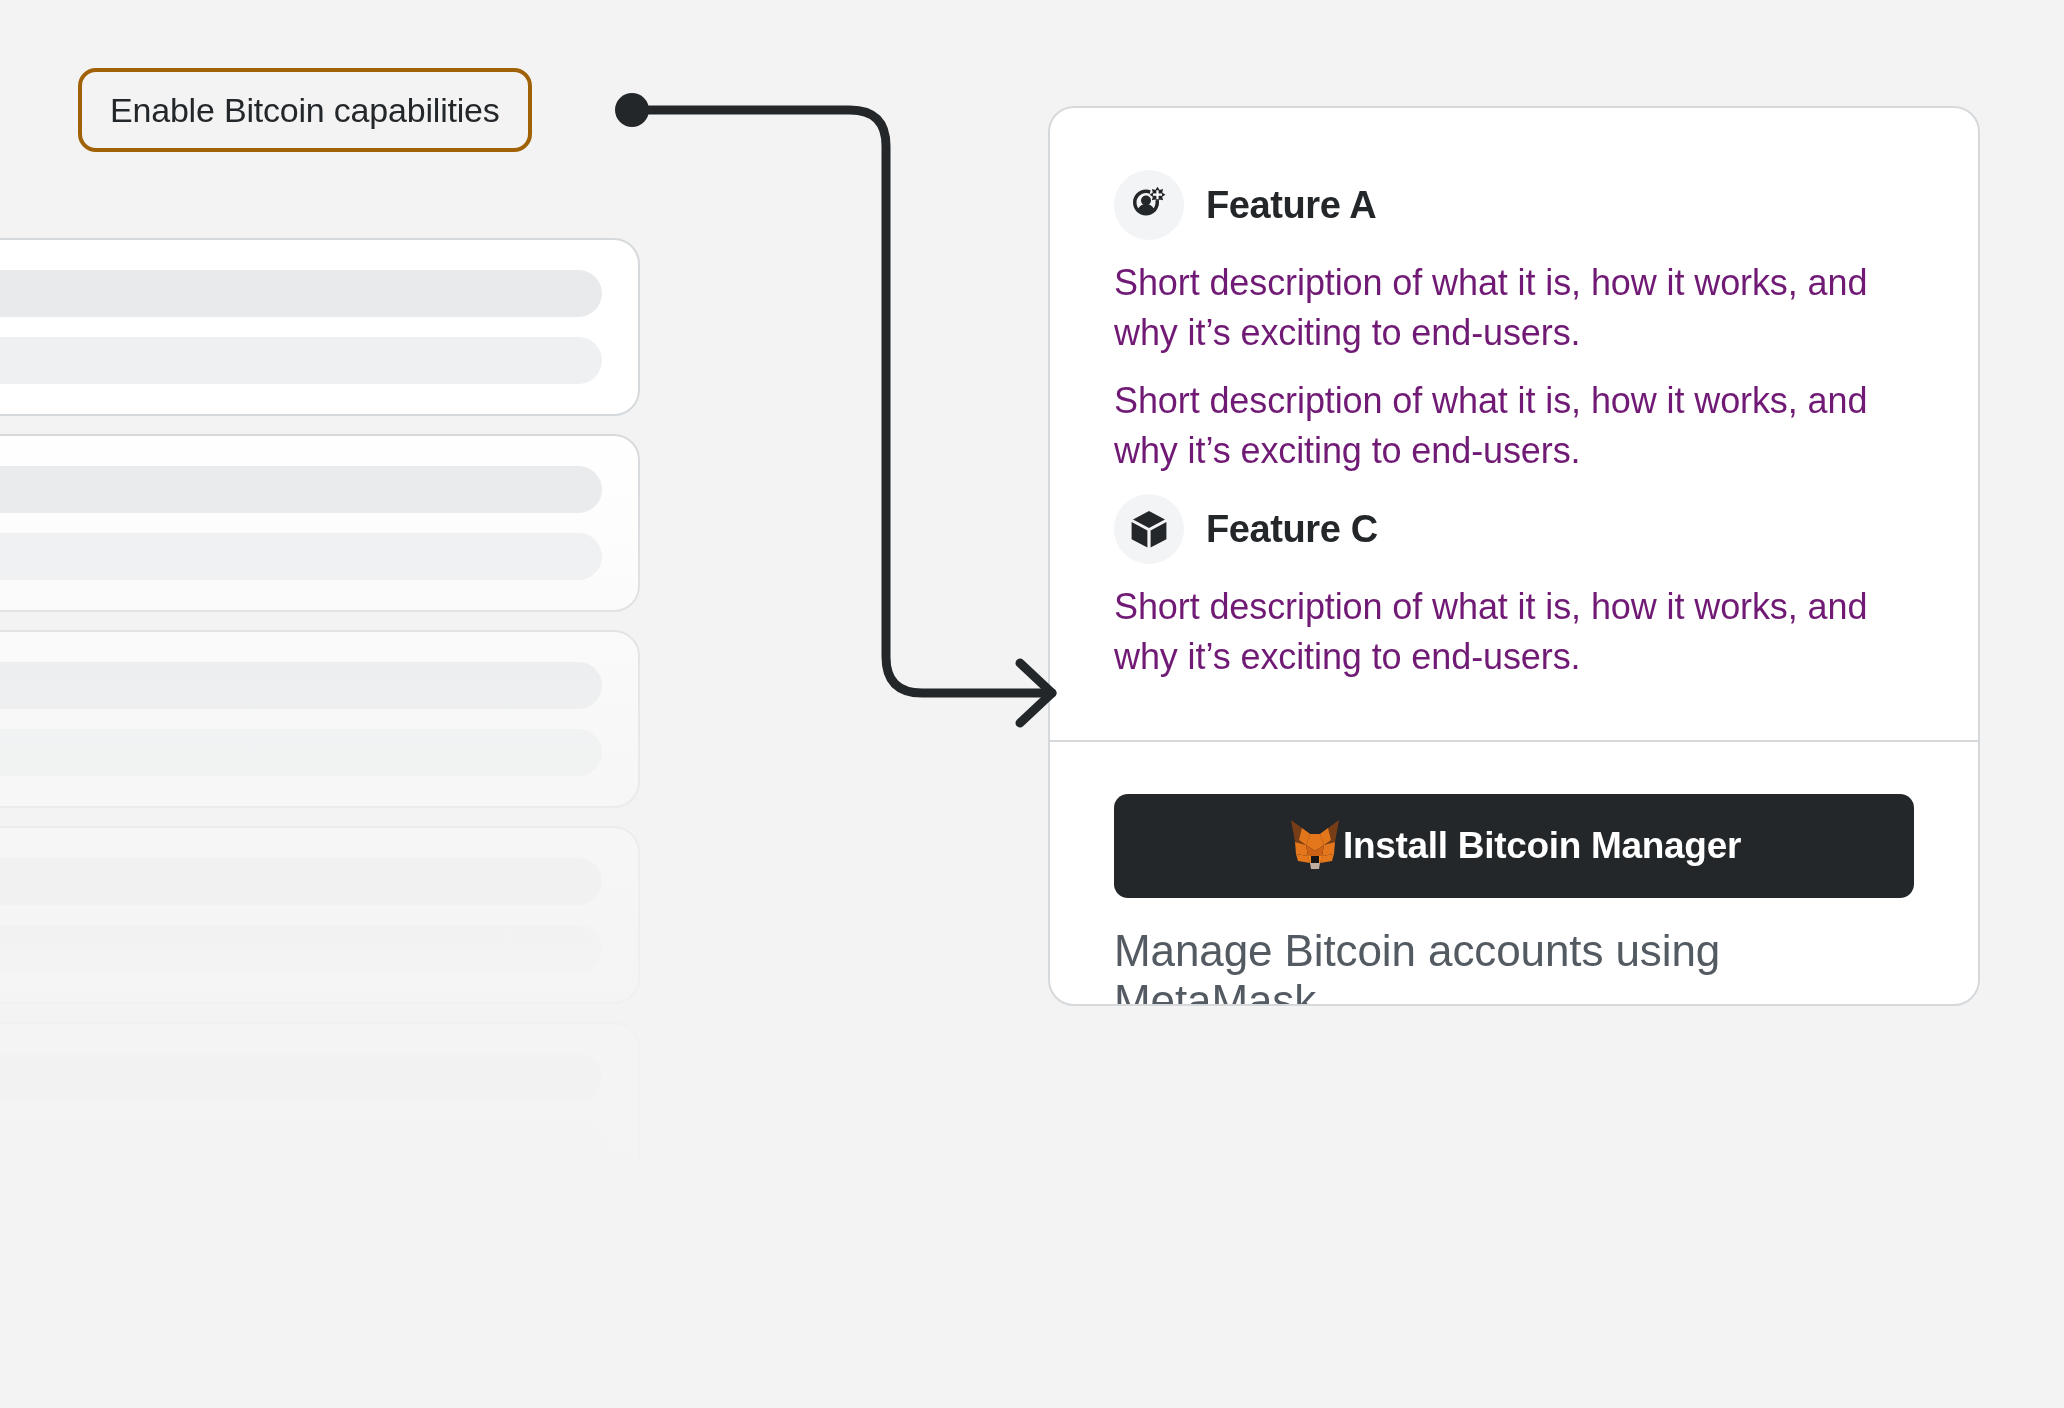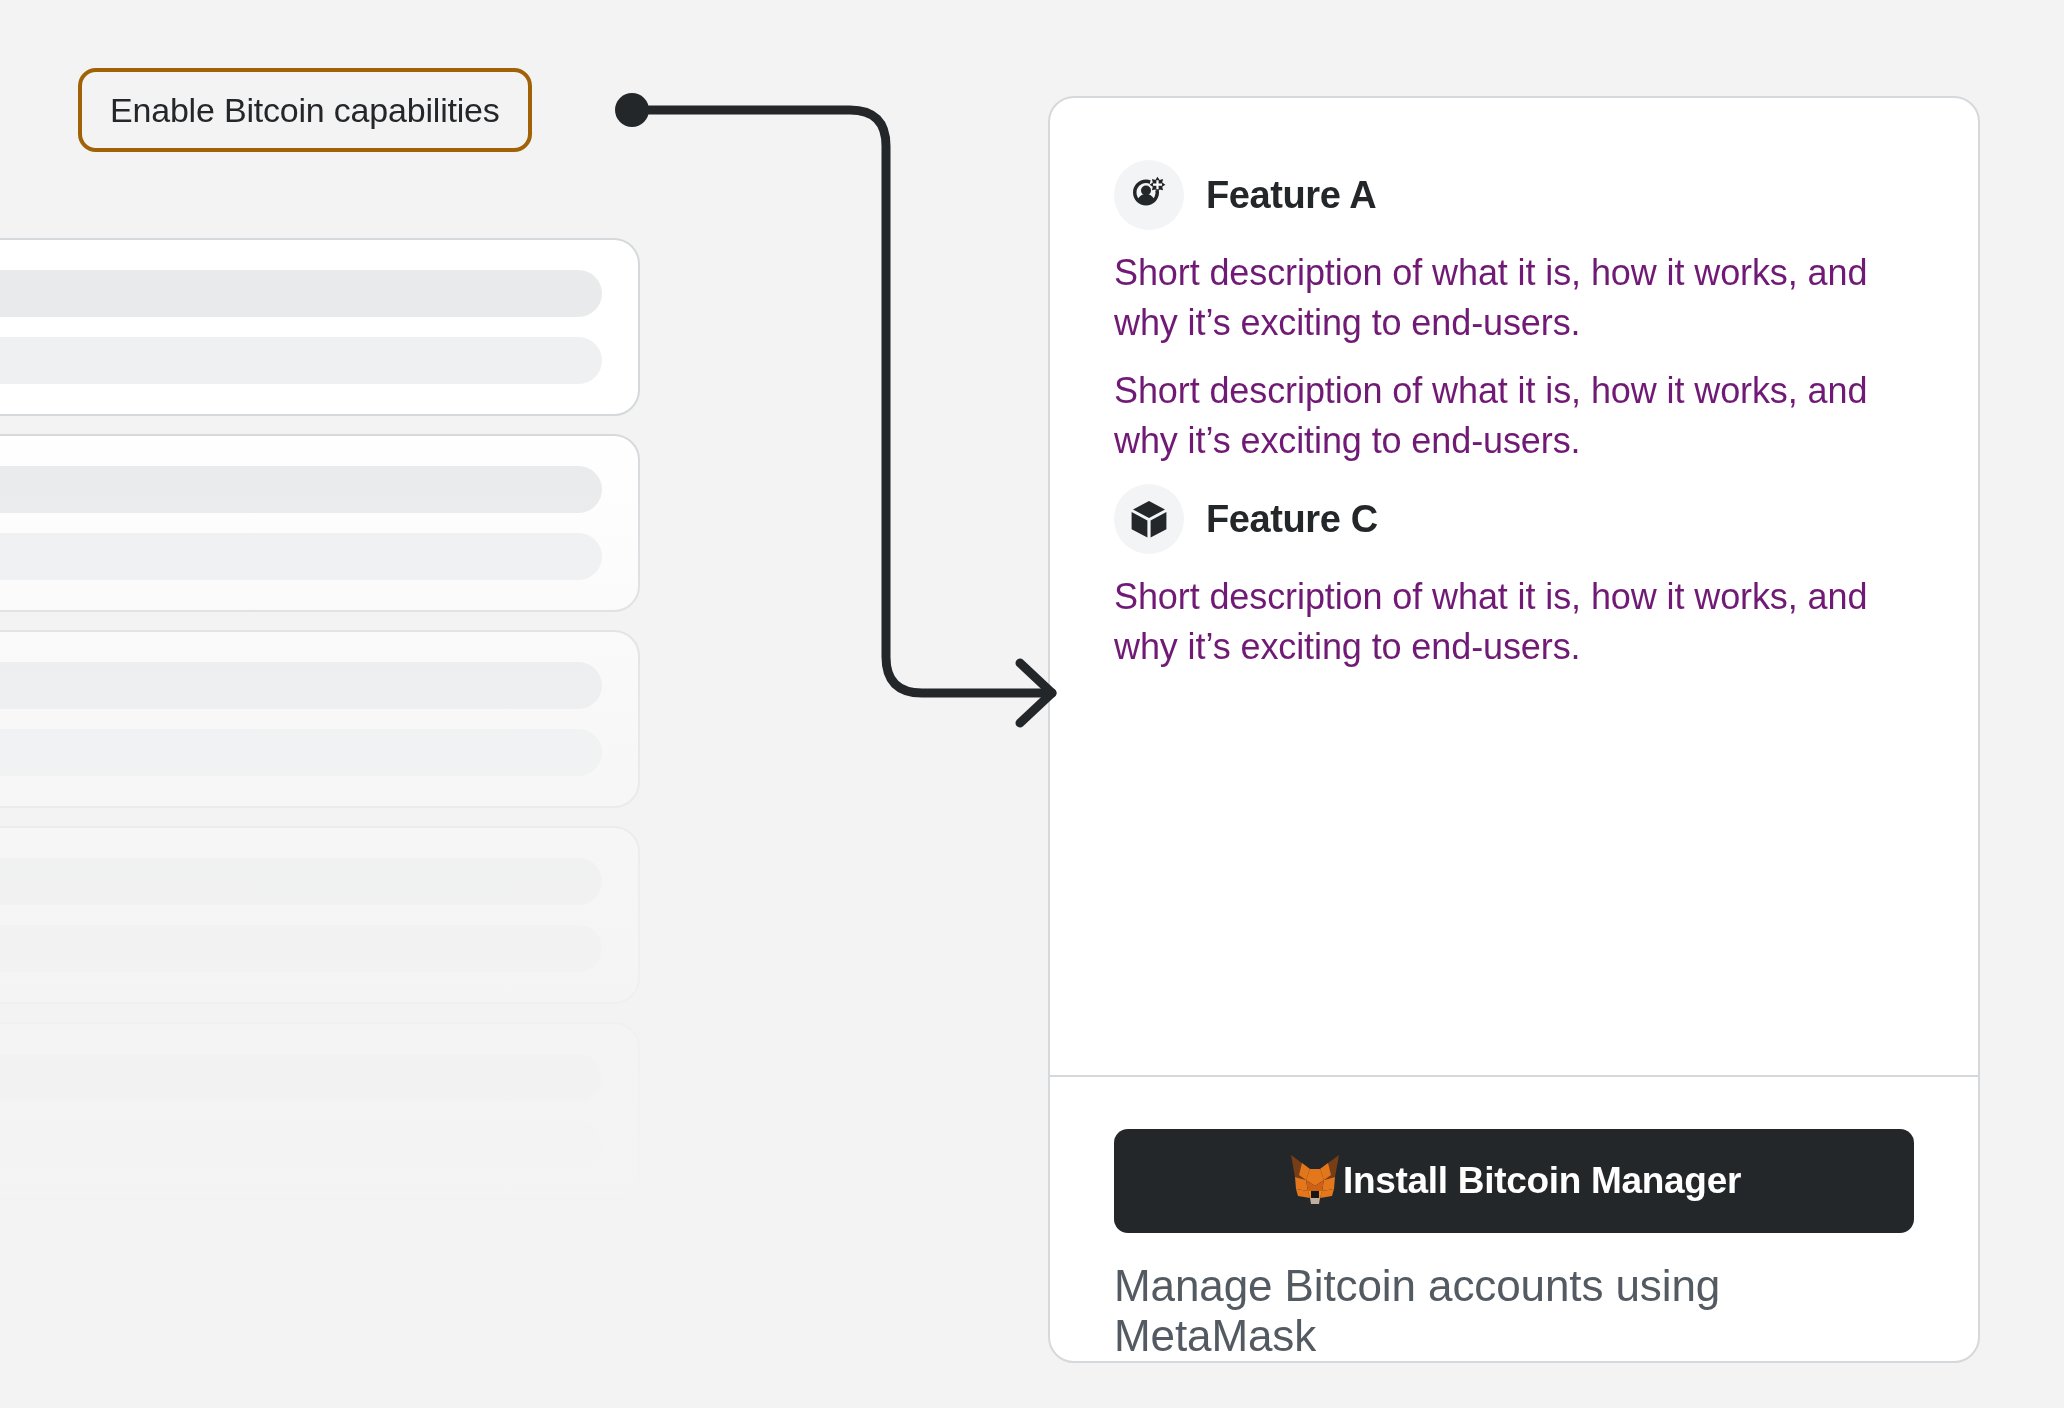--- a/index.html
+++ b/index.html
@@ -98,23 +98,23 @@
     width: 2064px;
     height: 1408px;
     z-index: 3;
     pointer-events: none;
   }
 
   
   #feature-panel {
     position: absolute;
     left: 1048px;
-    top: 96px;
+    top: 106px;
     width: 932px;
-    height: 1267px;
+    height: 900px;
     background: #ffffff;
     border: 2px solid #d6d9dc;
     border-radius: 26px;
     z-index: 2;
     display: flex;
     flex-direction: column;
     overflow: hidden;
   }
 
   #feature-list {

